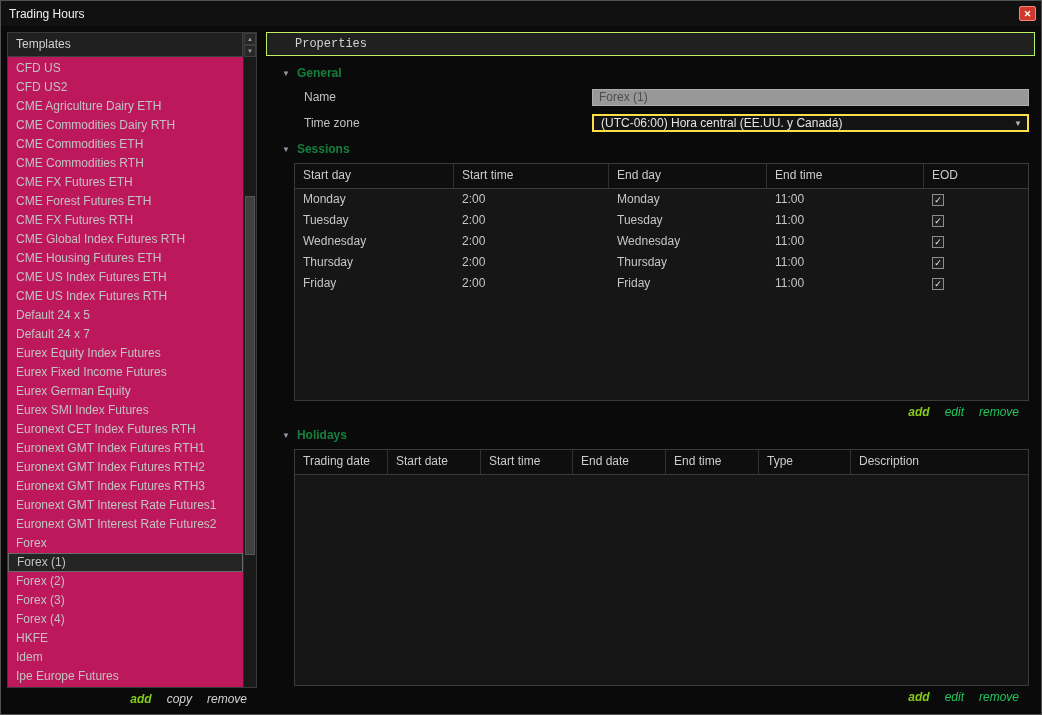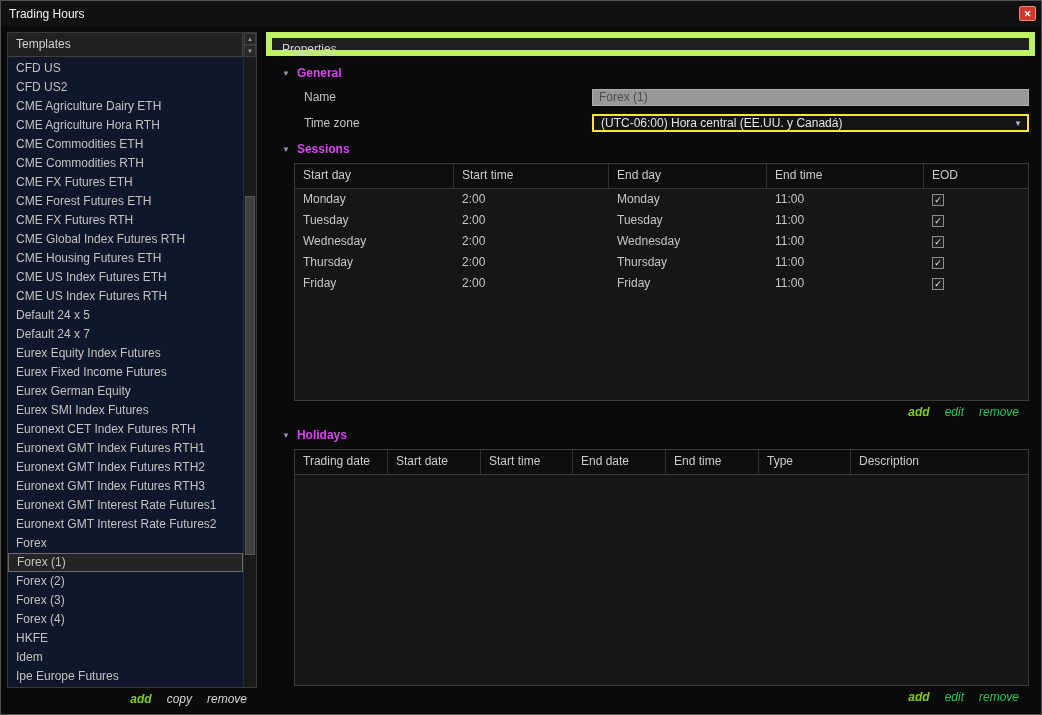--- a/index.html
+++ b/index.html
@@ -19,47 +19,47 @@
   
   .titlebar { height:25px; flex:0 0 25px; display:flex; align-items:center; padding:0 5px 0 8px; background:#111111; }
   .titlebar .title { color:#f0f0f0; font-size:12px; }
   .close-btn { margin-left:auto; width:17px; height:15px; background:#cf392b; border:1px solid #f08878; border-radius:2px;
                color:#ffffff; font-size:9px; font-weight:bold; display:flex; align-items:center; justify-content:center; cursor:pointer; }
 
   .main { flex:1; display:flex; gap:9px; padding:6px; min-height:0; }
 
   
   .left-panel { width:250px; flex:0 0 250px; display:flex; flex-direction:column; min-height:0; }
-  .left-box { flex:1; display:flex; border:1px solid #3a3a3a; background:#0f172a; min-height:0; }
+  .left-box { flex:1; display:flex; border:1px solid #3a3a3a; background:#be185d; min-height:0; }
   .left-inner { flex:1; display:flex; flex-direction:column; min-width:0; }
   .templates-header { height:24px; flex:0 0 24px; line-height:22px; padding:0 8px; background:#202020; border:1px solid #3f3f3f; border-left:none; border-top:none; color:#d2d2d2; }
   .template-list { flex:1; overflow:hidden; padding-top:2px; }
   .list-item { height:19px; line-height:19px; padding:0 8px; color:#c2c2c2; white-space:nowrap; overflow:hidden; cursor:pointer; }
   .list-item.selected { background:#242424; border:1px solid #6a6a6a; line-height:17px; }
 
   .vscroll { width:13px; flex:0 0 13px; display:flex; flex-direction:column; background:#161616; border-left:1px solid #2c2c2c; }
   .scroll-btn { height:12px; flex:0 0 12px; display:flex; align-items:center; justify-content:center; font-size:6px; color:#a0a0a0;
                 background:#272727; border:1px solid #3e3e3e; cursor:pointer; }
   .scroll-track { flex:1; position:relative; background:#1a1a1a; }
   .scroll-thumb { position:absolute; left:1px; right:1px; top:22%; height:57%; background:#3f3f3f; border:1px solid #565656; cursor:grab; }
 
   .left-actions { height:20px; flex:0 0 20px; display:flex; justify-content:flex-end; align-items:flex-end; gap:15px; padding:0 10px 2px 0; font-style:italic; }
 
   .action { cursor:pointer; color:#d4d4d4; }
   .action.primary { color:#84cc16; font-weight:bold; }
   .action.disabled { color:#22c55e; cursor:default; }
 
   
   .right-panel { flex:1; display:flex; flex-direction:column; min-width:0; min-height:0; }
-  .properties-header { height:24px; flex:0 0 24px; line-height:22px; padding:0 10px; background:#202020; border:6px solid #bef264; color:#d2d2d2; }
+  .properties-header { height:24px; flex:0 0 24px; line-height:22px; padding:0 28px; background:#202020; border:1px solid #bef264; color:#d2d2d2;font-family:Liberation Mono, monospace; }
 
   .section-header { display:flex; align-items:center; gap:7px; padding-left:16px; margin-top:9px; height:16px; flex:0 0 16px; cursor:pointer; }
   .section-header.mt-sm { margin-top:4px; }
   .section-header .tri { font-size:8px; color:#8f97a5; }
-  .section-header .sec-title { font-weight:bold; color:#d946ef; }
+  .section-header .sec-title { font-weight:bold; color:#15803d; }
 
   .form-row { display:flex; align-items:center; margin-top:7px; padding:0 6px 0 38px; height:18px; flex:0 0 18px; }
   .form-row.tz { margin-top:8px; }
   .flabel { width:288px; flex:0 0 288px; color:#c2c2c2; }
   .fvalue { flex:1; min-width:0; }
   input.name-input { width:100%; height:17px; background:#989898; border:1px solid #aeaeae; color:#4d4d4d; font-family:inherit; font-size:12px; padding:0 6px; }
   .select { height:18px; background:#141414; border:2px solid #fde047; display:flex; align-items:center; padding:0 5px 0 7px; color:#e4e4e4; cursor:pointer; }
   .select .sel-text { flex:1; white-space:nowrap; overflow:hidden; }
   .select .sel-arrow { color:#aeb6c4; font-size:8px; margin-left:6px; }
 
@@ -94,21 +94,21 @@
   <div class="main">
 
     <div class="left-panel">
       <div class="left-box">
         <div class="left-inner">
           <div class="templates-header">Templates</div>
           <div class="template-list">
               <div class="list-item">CFD US</div>
               <div class="list-item">CFD US2</div>
               <div class="list-item">CME Agriculture Dairy ETH</div>
-              <div class="list-item">CME Agriculture Hora RTH</div>
+              <div class="list-item">CME Commodities Dairy RTH</div>
               <div class="list-item">CME Commodities ETH</div>
               <div class="list-item">CME Commodities RTH</div>
               <div class="list-item">CME FX Futures ETH</div>
               <div class="list-item">CME Forest Futures ETH</div>
               <div class="list-item">CME FX Futures RTH</div>
               <div class="list-item">CME Global Index Futures RTH</div>
               <div class="list-item">CME Housing Futures ETH</div>
               <div class="list-item">CME US Index Futures ETH</div>
               <div class="list-item">CME US Index Futures RTH</div>
               <div class="list-item">Default 24 x 5</div>

